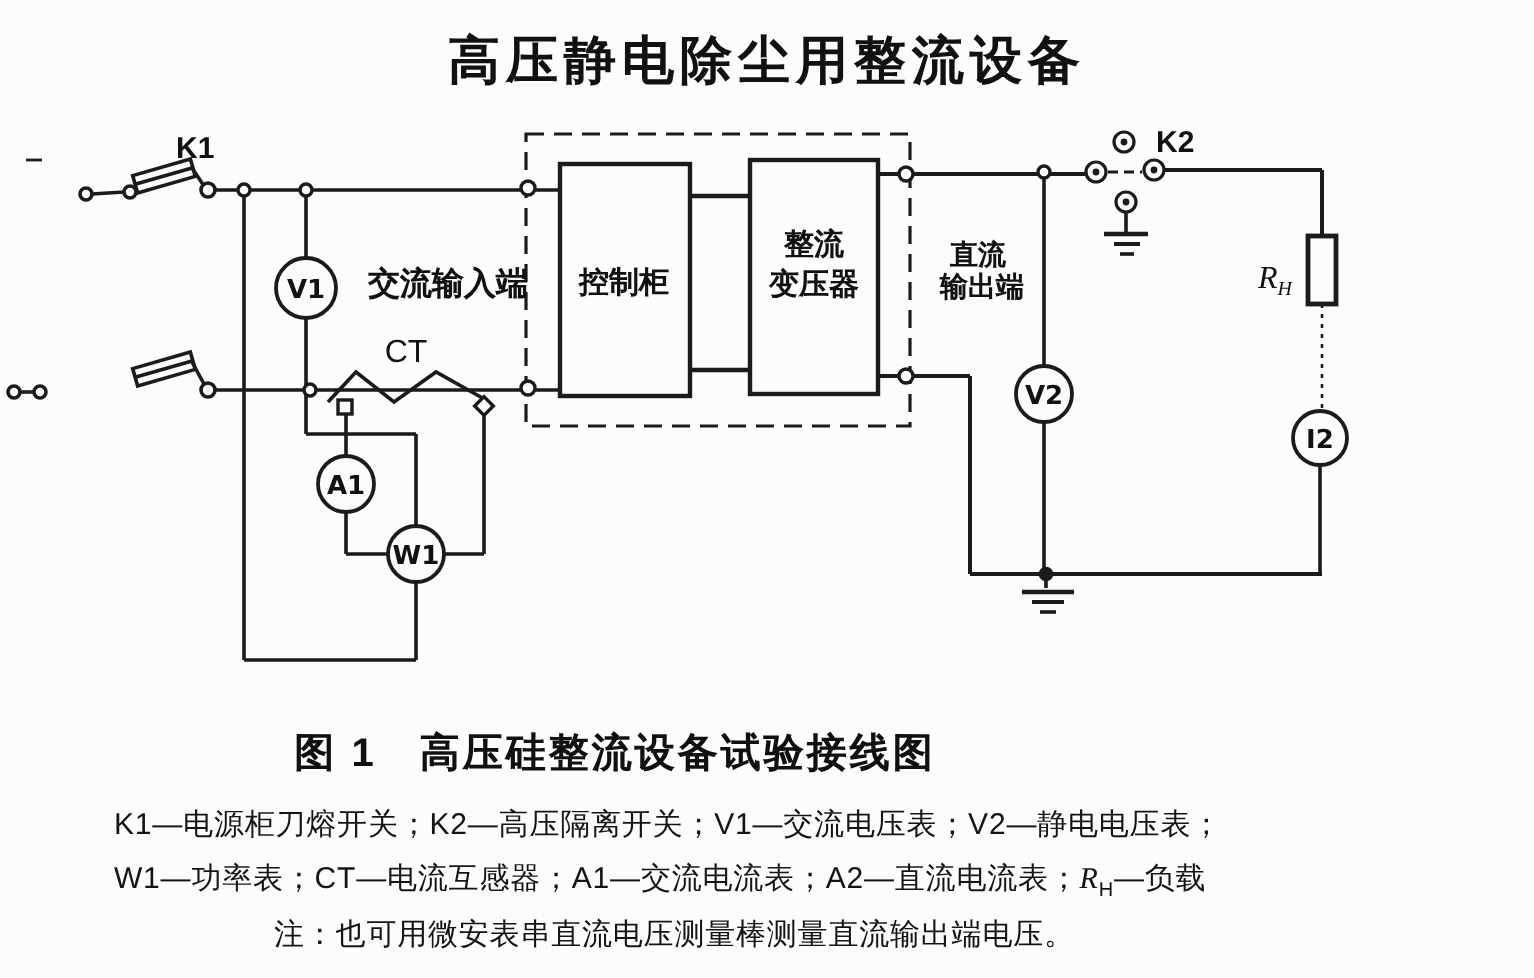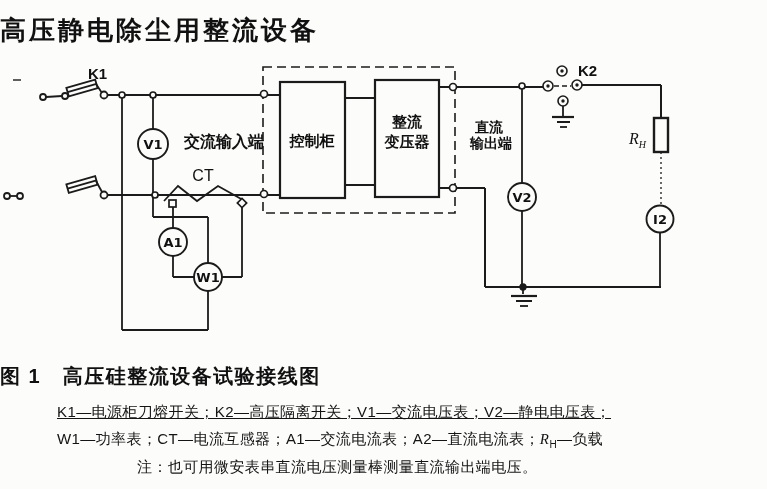--- a/index.html
+++ b/index.html
@@ -3,31 +3,31 @@
 <meta charset="utf-8">
 <style>
   html,body{margin:0;padding:0;}
   body{
     width:767px;height:489px;position:relative;overflow:hidden;
     background:#fcfcfa;color:#141414;
     font-family:"Liberation Sans","DejaVu Sans",sans-serif;
   }
   .abs{position:absolute;}
   .doc-title{
-    top:13px;left:0;width:767px;
+    top:13px;left:0;width:767px;text-align:center;
     font-size:26px;font-weight:bold;letter-spacing:3px;color:#111;
   }
   .fig-caption{
-    top:363px;left:0;width:615px;
+    top:363px;left:0;width:615px;text-align:center;
     font-size:20px;font-weight:bold;letter-spacing:1.5px;color:#101010;
   }
   .legend-line{
     font-size:15px;color:#141414;letter-spacing:0.4px;white-space:nowrap;
   }
-  .legend-1{top:403px;left:57px;text-decoration:underline;}
+  .legend-1{top:403px;left:57px;}
   .legend-2{top:430px;left:57px;}
   .legend-note{top:458px;left:112px;margin-left:25px;}
   sub.rsub{font-size:10px;}
   .r-it{font-style:italic;font-family:"Liberation Serif","DejaVu Serif",serif;}
   svg text{fill:#111;}
   svg .cjk{font-family:"Liberation Sans","DejaVu Sans",sans-serif;font-weight:bold;}
   svg .meter{font-family:"DejaVu Sans",sans-serif;font-weight:bold;font-size:13px;text-anchor:middle;}
 </style>
 </head>
 <body>

